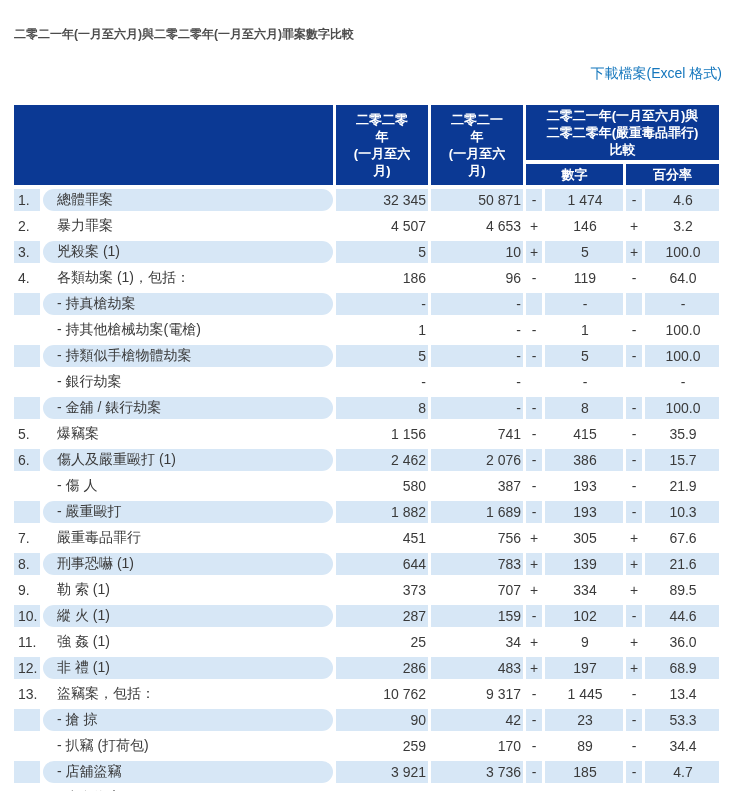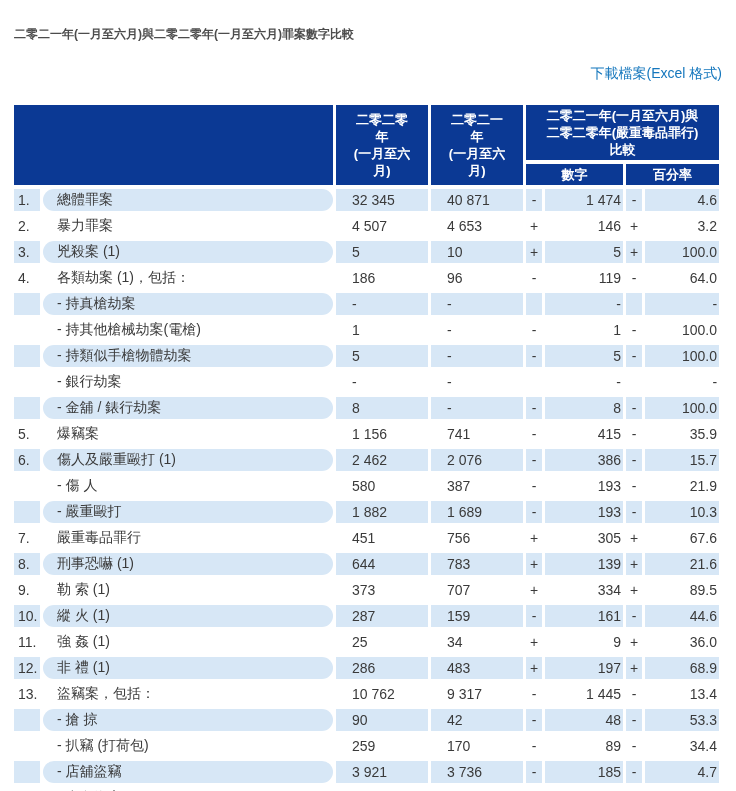--- a/index.html
+++ b/index.html
@@ -34,23 +34,23 @@
   }
   tr.h-top th{height:40px;}
   tr.h-sub th{height:18px;}
   tbody td{
     height:22px;font-size:14px;vertical-align:middle;padding:1px 2px;
     white-space:nowrap;overflow:hidden;
   }
   tbody tr:nth-child(odd) td{background:var(--row-alt);}
   td.td-idx{padding-left:4px;text-align:left;}
   td.td-name{padding-left:14px;text-align:left;border-radius:11px;}
-  td.td-num{padding-left:16px;text-align:left;}
+  td.td-num{padding-left:16px;text-align:right;}
   td.td-sign{text-align:center;padding:1px 0;}
-  td.td-val{padding-left:4px;text-align:right;margin-top:8px;}
+  td.td-val{padding-left:4px;text-align:center;margin-top:8px;}
 </style>
 </head>
 <body>
 
 <div class="page">
 
   <h1 class="title">二零二一年(一月至六月)與二零二零年(一月至六月)罪案數字比較</h1>
 
   <div class="download-row">
     <a href="#" class="download-link">下載檔案(Excel 格式)</a>
@@ -86,21 +86,21 @@
       <tr class="h-sub">
         <th colspan="2">數字</th>
         <th colspan="2">百分率</th>
       </tr>
     </thead>
     <tbody id="table-body">
   <tr>
     <td class="td-idx">1.</td>
     <td class="td-name">總體罪案</td>
     <td class="td-num">32 345</td>
-    <td class="td-num">40 871</td>
+    <td class="td-num">50 871</td>
     <td class="td-sign">-</td>
     <td class="td-val">1 474</td>
     <td class="td-sign">-</td>
     <td class="td-val">4.6</td>
   </tr>
 
   <tr>
     <td class="td-idx">2.</td>
     <td class="td-name">暴力罪案</td>
     <td class="td-num">4 507</td>
@@ -264,21 +264,21 @@
     <td class="td-sign">+</td>
     <td class="td-val">89.5</td>
   </tr>
 
   <tr>
     <td class="td-idx">10.</td>
     <td class="td-name">縱 火 (1)</td>
     <td class="td-num">287</td>
     <td class="td-num">159</td>
     <td class="td-sign">-</td>
-    <td class="td-val">161</td>
+    <td class="td-val">102</td>
     <td class="td-sign">-</td>
     <td class="td-val">44.6</td>
   </tr>
 
   <tr>
     <td class="td-idx">11.</td>
     <td class="td-name">強 姦 (1)</td>
     <td class="td-num">25</td>
     <td class="td-num">34</td>
     <td class="td-sign">+</td>
@@ -308,21 +308,21 @@
     <td class="td-sign">-</td>
     <td class="td-val">13.4</td>
   </tr>
 
   <tr>
     <td class="td-idx"></td>
     <td class="td-name">- 搶 掠</td>
     <td class="td-num">90</td>
     <td class="td-num">42</td>
     <td class="td-sign">-</td>
-    <td class="td-val">48</td>
+    <td class="td-val">23</td>
     <td class="td-sign">-</td>
     <td class="td-val">53.3</td>
   </tr>
 
   <tr>
     <td class="td-idx"></td>
     <td class="td-name">- 扒竊 (打荷包)</td>
     <td class="td-num">259</td>
     <td class="td-num">170</td>
     <td class="td-sign">-</td>

